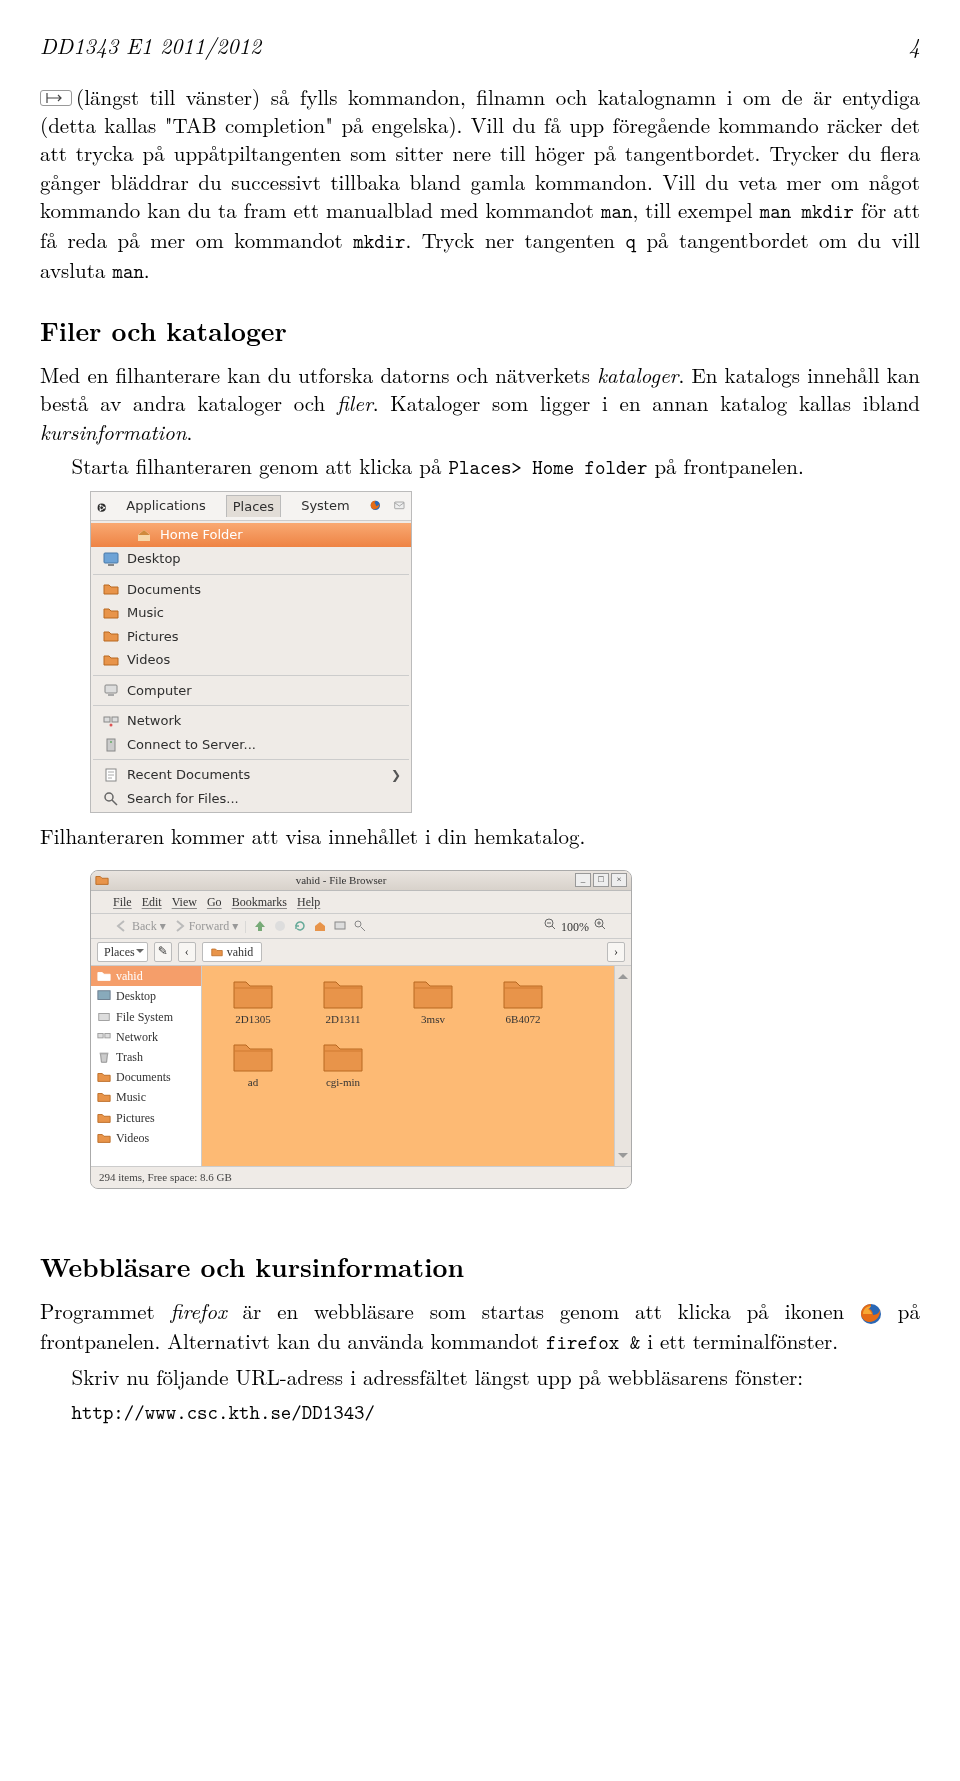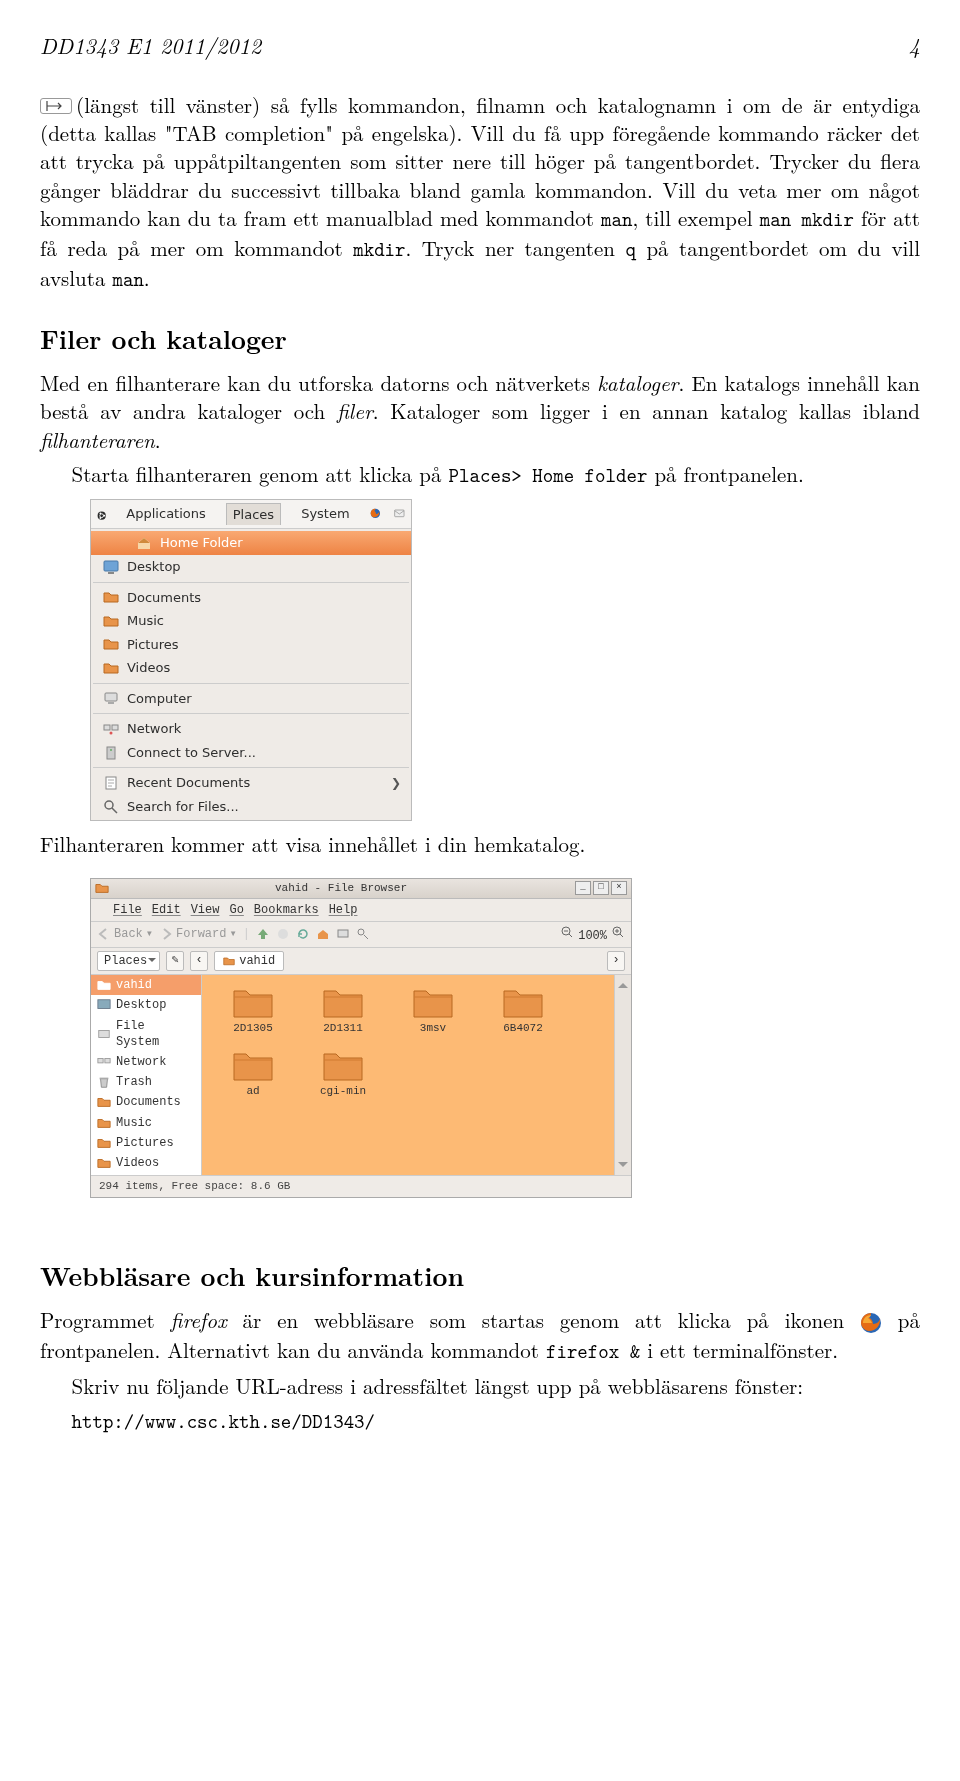--- a/index.html
+++ b/index.html
@@ -13,21 +13,21 @@
   .page{
     width:880px;
     margin:0 auto;
     padding:30px 40px 40px 40px;
   }
   .header{
     display:flex;
     justify-content:space-between;
     font-style:italic;
     font-size:22px;
-    margin-bottom:30px;
+    margin-bottom:22px;
   }
   .tabkey{
     display:inline-block;
     vertical-align:middle;
     border:1px solid #999;
     border-radius:3px;
     padding:1px 4px;
     margin-right:4px;
     font-size:14px;
     line-height:1;
@@ -78,40 +78,40 @@
     color:#fff;
     padding-left:45px;
   }
   .gm-item .arrow{margin-left:auto;font-size:12px;color:#555;}
   .gm-sep{height:1px;background:#ccc;margin:3px 2px;}
   .gm-icon{width:16px;height:16px;display:flex;align-items:center;justify-content:center;}
 
   
   .filebrowser{
     width:540px;
-    font-family:Liberation Mono, monospace;
+    font-family:Liberation Serif, serif;
     font-size:12px;
     color:#333;
     background:#efebe7;
     border:1px solid #aaa;
-    border-radius:0;
+    border-radius:8px;
     overflow:hidden;
   }
   .fb-title{
     display:flex;align-items:center;
     background:linear-gradient(#e9e4df,#d8d2cb);
     padding:2px 4px;
     font-size:11px;
     border-bottom:1px solid #bbb;
   }
   .fb-title .spacer{flex:1;text-align:center;}
   .fb-title .wbtn{width:14px;height:12px;border:1px solid #999;background:#eee;margin-left:2px;font-size:9px;text-align:center;line-height:10px;}
   .fb-menubar{display:flex;gap:10px;padding:3px 22px;font-size:12px;border-bottom:1px solid #ccc;}
   .fb-menubar span{text-decoration:underline;text-decoration-color:#888;text-underline-offset:2px;}
-  .fb-toolbar{display:flex;align-items:center;gap:6px;padding:3px 6px;border-bottom:1px solid #ccc;color:#999;}
+  .fb-toolbar{display:flex;align-items:center;gap:6px;padding:3px 24px;border-bottom:1px solid #ccc;color:#999;}
   .fb-toolbar .tbtn{display:flex;align-items:center;gap:3px;font-size:12px;}
   .fb-toolbar .zoom{margin-left:auto;display:flex;align-items:flex-end;gap:4px;color:#333;}
   .fb-loc{display:flex;align-items:center;gap:6px;padding:3px 6px;border-bottom:1px solid #ccc;}
   .fb-loc .dd{border:1px solid #bbb;background:#fff;padding:1px 12px 1px 6px;border-radius:2px;position:relative;}
   .fb-loc .dd::after{content:"";position:absolute;right:3px;top:6px;border:4px solid transparent;border-top-color:#666;}
   .fb-loc .crumb{border:1px solid #bbb;background:#fff;padding:1px 8px;border-radius:2px;display:flex;align-items:center;gap:4px;}
   .fb-loc .navbtn{border:1px solid #bbb;background:#f8f6f3;width:16px;height:18px;text-align:center;line-height:16px;border-radius:2px;}
   .fb-body{display:flex;height:200px;}
   .fb-side{width:110px;background:#fff;border-right:1px solid #ccc;font-size:12px;}
   .fb-side-item{display:flex;align-items:center;gap:5px;padding:2px 6px;}
@@ -141,21 +141,21 @@
     <span class="tabkey">
       <svg width="22" height="12" viewBox="0 0 22 12">
           <path d="M2 1v10M2 6h14m-3 -3l3 3 -3 3" stroke="#444" stroke-width="1.2" fill="none"></path>
         </svg>
     </span><span>(längst till vänster) så fylls kommandon, filnamn och katalognamn i om de är entydiga (detta kallas "TAB completion" på engelska). Vill du få upp föregående kommando räcker det att trycka på uppåtpiltangenten som sitter nere till höger på tangentbordet. Trycker du flera gånger bläddrar du successivt tillbaka bland gamla kommandon. Vill du veta mer om något kommando kan du ta fram ett manualblad med kommandot </span><span class="mono">man</span><span>, till exempel </span><span class="mono">man mkdir</span><span> för att få reda på mer om kommandot </span><span class="mono">mkdir</span><span>. Tryck ner tangenten </span><span class="mono">q</span><span> på tangentbordet om du vill avsluta </span><span class="mono">man</span><span>.</span>
   </p>
 
   <h2>Filer och kataloger</h2>
 
   <p>
-    <span>Med en filhanterare kan du utforska datorns och nätverkets </span><span class="it">kataloger</span><span>. En katalogs innehåll kan bestå av andra kataloger och </span><span class="it">filer</span><span>. Kataloger som ligger i en annan katalog kallas ibland </span><span class="it">filhanteraren</span><span>.</span>
+    <span>Med en filhanterare kan du utforska datorns och nätverkets </span><span class="it">kataloger</span><span>. En katalogs innehåll kan bestå av andra kataloger och </span><span class="it">filer</span><span>. Kataloger som ligger i en annan katalog kallas ibland </span><span class="it">kursinformation</span><span>.</span>
   </p>
   <p class="indent">
     <span>Starta filhanteraren genom att klicka på </span><span class="mono">Places&gt; Home folder</span><span> på frontpanelen.</span>
   </p>
 
   <div class="screenshot">
     <div class="gnome-menu">
       <div class="gnome-top">
         <span class="ubuntu-icon">
           <svg viewBox="0 0 16 16">

